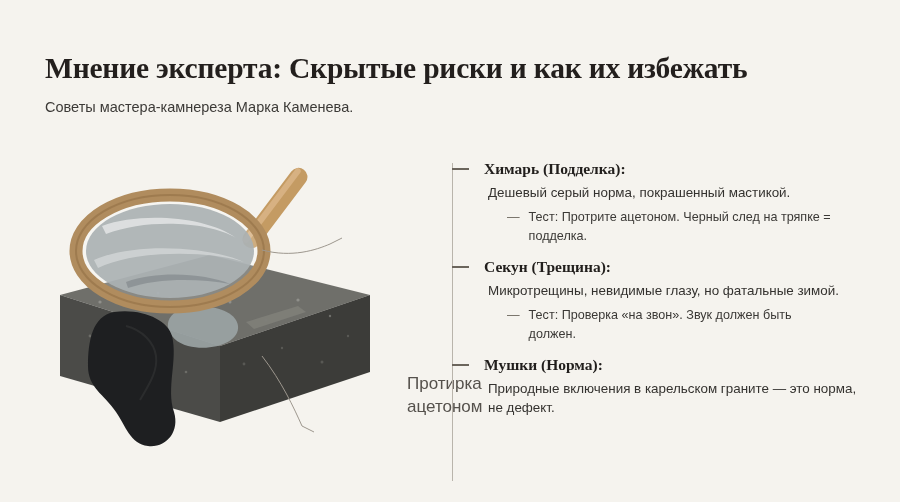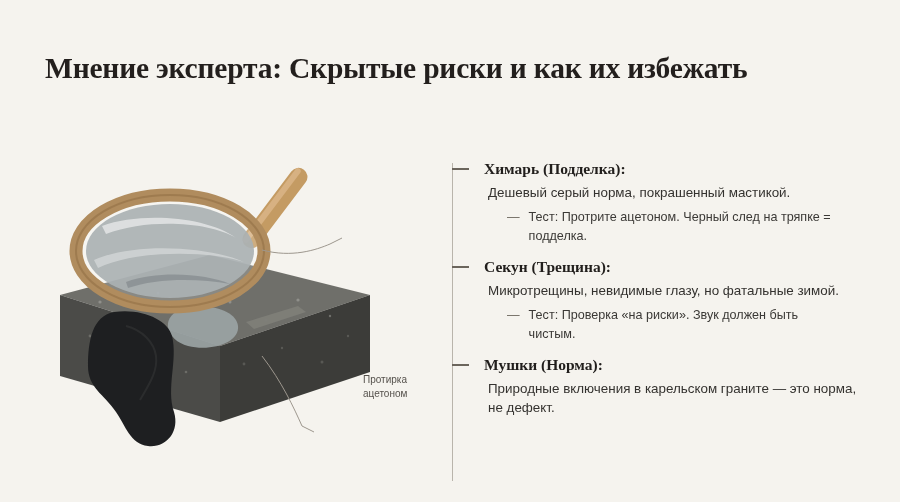--- a/index.html
+++ b/index.html
@@ -49,24 +49,25 @@
     position: absolute;
     left: 30px;
     top: 150px;
     width: 420px;
     height: 330px;
   }
   .illo-svg { display: block; }
 
   .callout-label {
     position: absolute;
-    font-size: 10px;
+    font-size: 17px;
     line-height: 1.35;
     color: #55514c;
     white-space: pre-line;
+    margin-left: 44px;
   }
   .callout-top { left: 333px; top: 223px; }
 
   
   .right {
     position: absolute;
     left: 452px;
     top: 160px;
     width: 420px;
   }
@@ -125,20 +126,21 @@
     flex: 0 0 auto;
   }
 </style>
 </head>
 <body>
 
 <div class="page">
 
   <div class="header">
     <h1 class="title">Мнение эксперта: Скрытые риски и как их избежать</h1>
+    <p class="subtitle">Советы мастера-камнереза Марка Каменева.</p>
   </div>
 
   <div class="illustration">
     <svg class="illo-svg" width="420" height="330" viewBox="0 0 420 330" xmlns="http://www.w3.org/2000/svg">
 
       <polygon points="30,145 180,105 340,145 190,196" fill="#6f6f6a"></polygon>
 
       <polygon points="30,145 190,196 190,272 30,226" fill="#4b4b48"></polygon>
 
       <polygon points="190,196 340,145 340,222 190,272" fill="#3c3c39"></polygon>
@@ -214,21 +216,21 @@
     </div>
 
     <div class="block">
       <div class="block-head">
         <span class="tick"></span>
         <span class="block-title">Секун (Трещина):</span>
       </div>
       <div class="block-body">Микротрещины, невидимые глазу, но фатальные зимой.</div>
       <div class="sub-item">
         <span class="dash">—</span>
-        <span>Тест: Проверка «на риски». Звук должен быть чистым.</span>
+        <span>Тест: Проверка «на звон». Звук должен быть должен.</span>
       </div>
     </div>
 
     <div class="block">
       <div class="block-head">
         <span class="tick"></span>
         <span class="block-title">Мушки (Норма):</span>
       </div>
       <div class="block-body">Природные включения в карельском граните — это норма, не дефект.</div>
     </div>

